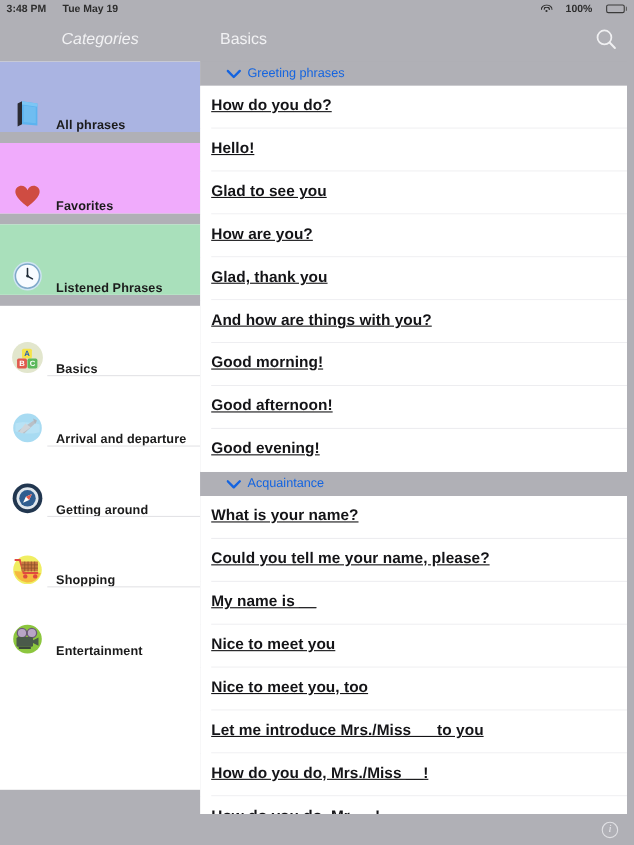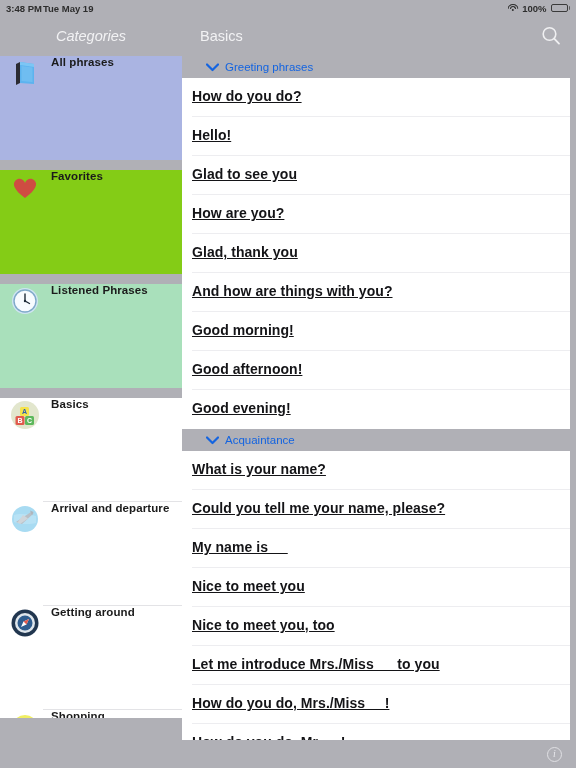--- a/index.html
+++ b/index.html
@@ -10,22 +10,22 @@
     overflow: hidden;
   }
   #app { position: relative; width: 576px; height: 768px; background: #b0b0b6; }
 
   
   .statusbar {
     position: absolute; top: 0; left: 0; width: 576px; height: 16px;
     display: flex; align-items: center; padding: 0 6px;
     font-size: 9.5px; color: #2d2d2d; font-weight: bold;
   }
-  .sb-left { display: flex; align-items: center; gap: 1px; justify-content: space-between; }
-  .sb-right { margin-left: auto; display: flex; align-items: center; gap: 4px; }
+  .sb-left { display: flex; align-items: center; gap: 15px; justify-content: space-between; }
+  .sb-right { margin-left: auto; display: flex; align-items: center; gap: 12px; }
   .wifi-icon { display: inline-block; width: 11px; height: 9px; position: relative; }
   .wifi-icon span { position: absolute; left: 50%; transform: translateX(-50%);
      border: 1.2px solid #2d2d2d; border-bottom: none; border-radius: 50% 50% 0 0 / 100% 100% 0 0; }
   .wifi-icon .w1 { width: 11px; height: 5px; top: 0; }
   .wifi-icon .w2 { width: 6px; height: 3px; top: 2.6px; }
   .wifi-icon .w3 { width: 2.4px; height: 2.4px; top: 5.6px; background: #2d2d2d; border-radius: 50%; border: none; }
   .batt { display: inline-flex; align-items: center; }
   .batt-body { width: 17px; height: 8px; border: 1px solid #3a3a3a; border-radius: 2px; padding: 1px; }
   .batt-fill { width: 100%; height: 100%; background: #2d2d2d; border-radius: 1px; }
   .batt-cap { width: 1.5px; height: 4px; background: #5c5c5c; margin-left: 1px; border-radius: 0 1px 1px 0; }
@@ -48,30 +48,30 @@
     width: 30px; height: 30px; display: flex; align-items: center; justify-content: center;
   }
   .search-btn svg { display: block; }
 
   
   .sidebar {
     position: absolute; left: 0; top: 56px; width: 182px; height: 662px;
     background: #ffffff; overflow: hidden;
   }
   .side-item {
-    position: relative; display: flex; align-items: flex-start;
-    height: 104px; padding-left: 8px;
+    position: relative; display: flex; align-items: flex-end;
+    height: 64px; padding-left: 8px;
   }
   .side-item .ic { width: 34px; height: 34px; flex: 0 0 34px; margin-right: 9px;
       display: flex; align-items: center; justify-content: center; }
   .side-item .lbl { font-size: 11.5px; color: #1b1b1b; font-weight: bold; letter-spacing: .1px; }
   .side-sep { height: 10px; background: #b0b0b6; }
   .row-line { position: absolute; left: 43px; right: 0; bottom: 0; height: 1px; background: #e3e3e6; }
   .bg-blue { background: #aab4e2; }
-  .bg-yellow { background: #84cc16; }
+  .bg-yellow { background: #f0abfc; }
   .bg-green { background: #a9e0bb; }
 
   
   .main {
     position: absolute; left: 182px; top: 56px; width: 388px; height: 684px;
     overflow: hidden;
   }
   .sec-header {
     height: 22px; display: flex; align-items: center; padding-left: 24px; gap: 6px;
     background: #b0b0b6;

